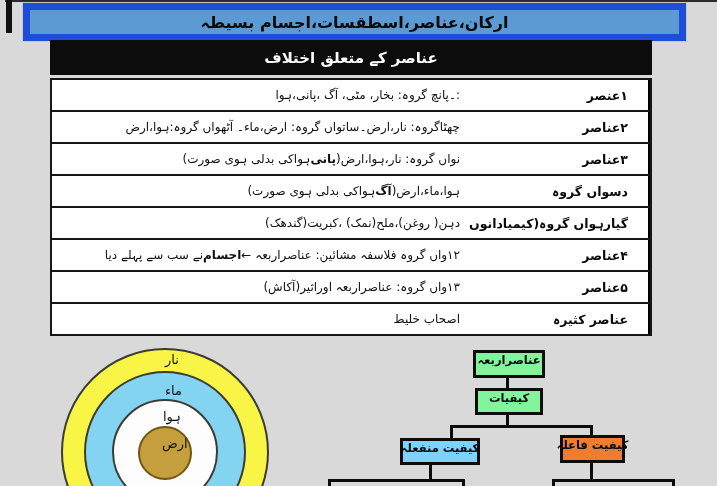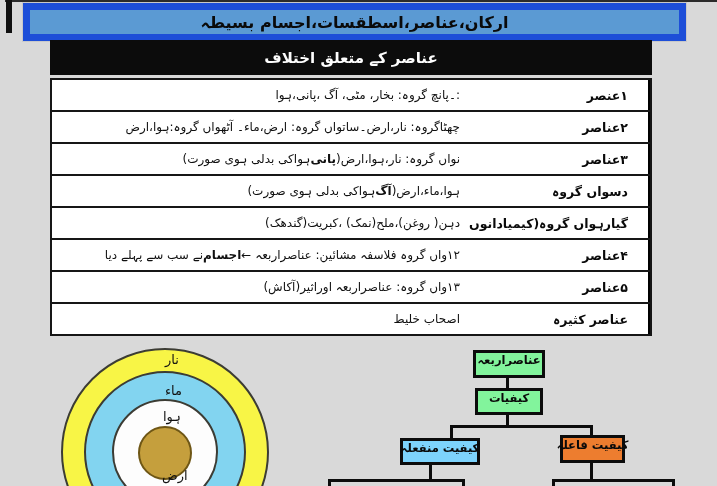--- a/index.html
+++ b/index.html
@@ -54,21 +54,21 @@
   
   .circ{border-radius:50%;box-sizing:border-box;}
   .c-fire {left:61px; top:348px;width:208px;height:208px;background:#f8f546;border:2px solid #3c3c34;}
   .c-water{left:84px; top:371px;width:162px;height:162px;background:#82d4f0;border:2px solid #3c3c34;}
   .c-air  {left:112px;top:399px;width:106px;height:106px;background:#fdfdfd;border:2px solid #3c3c34;}
   .c-earth{left:138px;top:426px;width:54px; height:54px; background:#c59f3d;border:2px solid #6e5615;}
   .c-label{direction:rtl;font-size:13px;font-weight:normal;color:#111;white-space:nowrap;text-align:left;width:44px;margin-left:22px;}
   .l-fire {left:143px;top:352px;}
   .l-water{left:143px;top:383px;}
   .l-air  {left:141px;top:409px;}
-  .l-earth{left:140px;top:468px;}
+  .l-earth{left:140px;top:436px;}
 
   
   .fbox{
     box-sizing:border-box;border:3px solid #0c0c0c;
     display:flex;align-items:flex-start;justify-content:center;
   }
   .fbox span{direction:rtl;font-size:11.5px;font-weight:bold;color:#0a0a0a;white-space:nowrap;}
   .f-root   {left:473px;top:350px;width:72px;height:28px;background:#82f49c;}
   .f-kaif   {left:475px;top:388px;width:68px;height:27px;background:#82f49c;}
   .f-munfail{left:400px;top:438px;width:80px;height:27px;background:#7dd3fc;}

